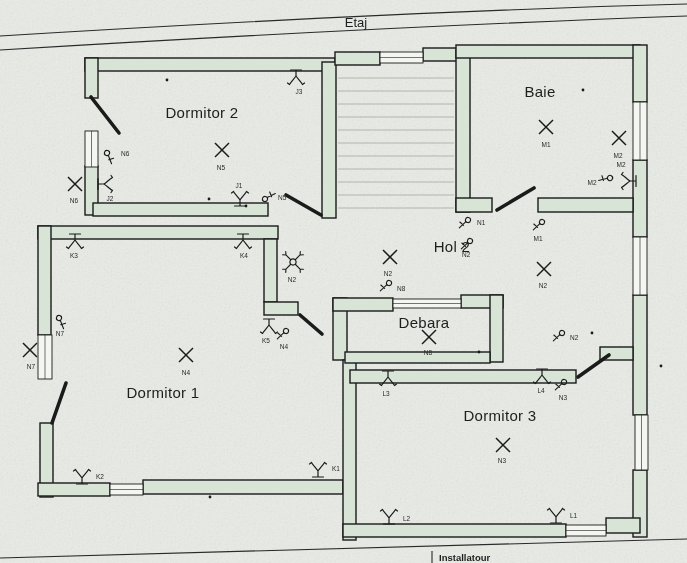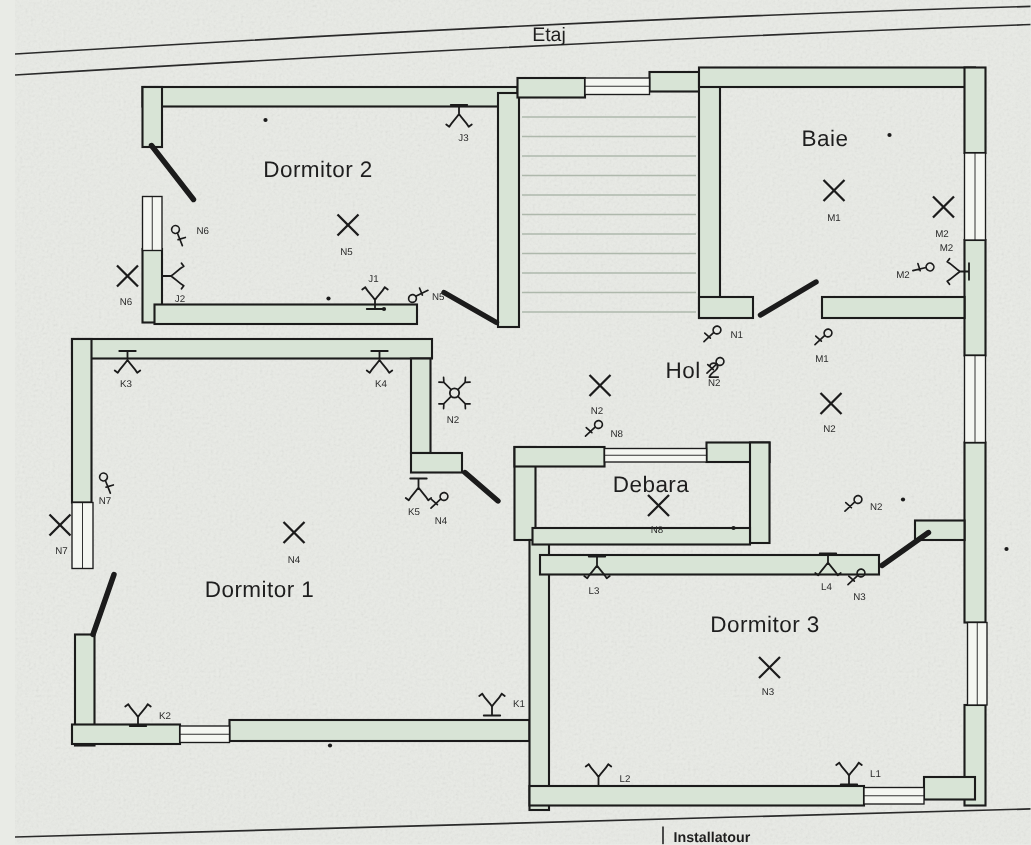--- a/index.html
+++ b/index.html
@@ -8,21 +8,20 @@
     width: 687px;
     height: 563px;
     overflow: hidden;
     background: #e9ebe6;
     font-family: "Liberation Sans", sans-serif;
   }
   .stage {
     position: relative;
     width: 636px;
     height: 563px;
-    padding-left: 10px;
   }
   svg text {
     font-family: "Liberation Sans", sans-serif;
     fill: #222;
   }
   .room-label { font-size: 15px; letter-spacing: 0.3px; fill: #1e1e1e; }
   .sym-label  { font-size: 6.5px; fill: #2a2a2a; }
   .page-title { font-size: 13px; fill: #1e1e1e; }
   .tb-label   { font-size: 9.5px; font-weight: bold; fill: #1e1e1e; }
 </style>

